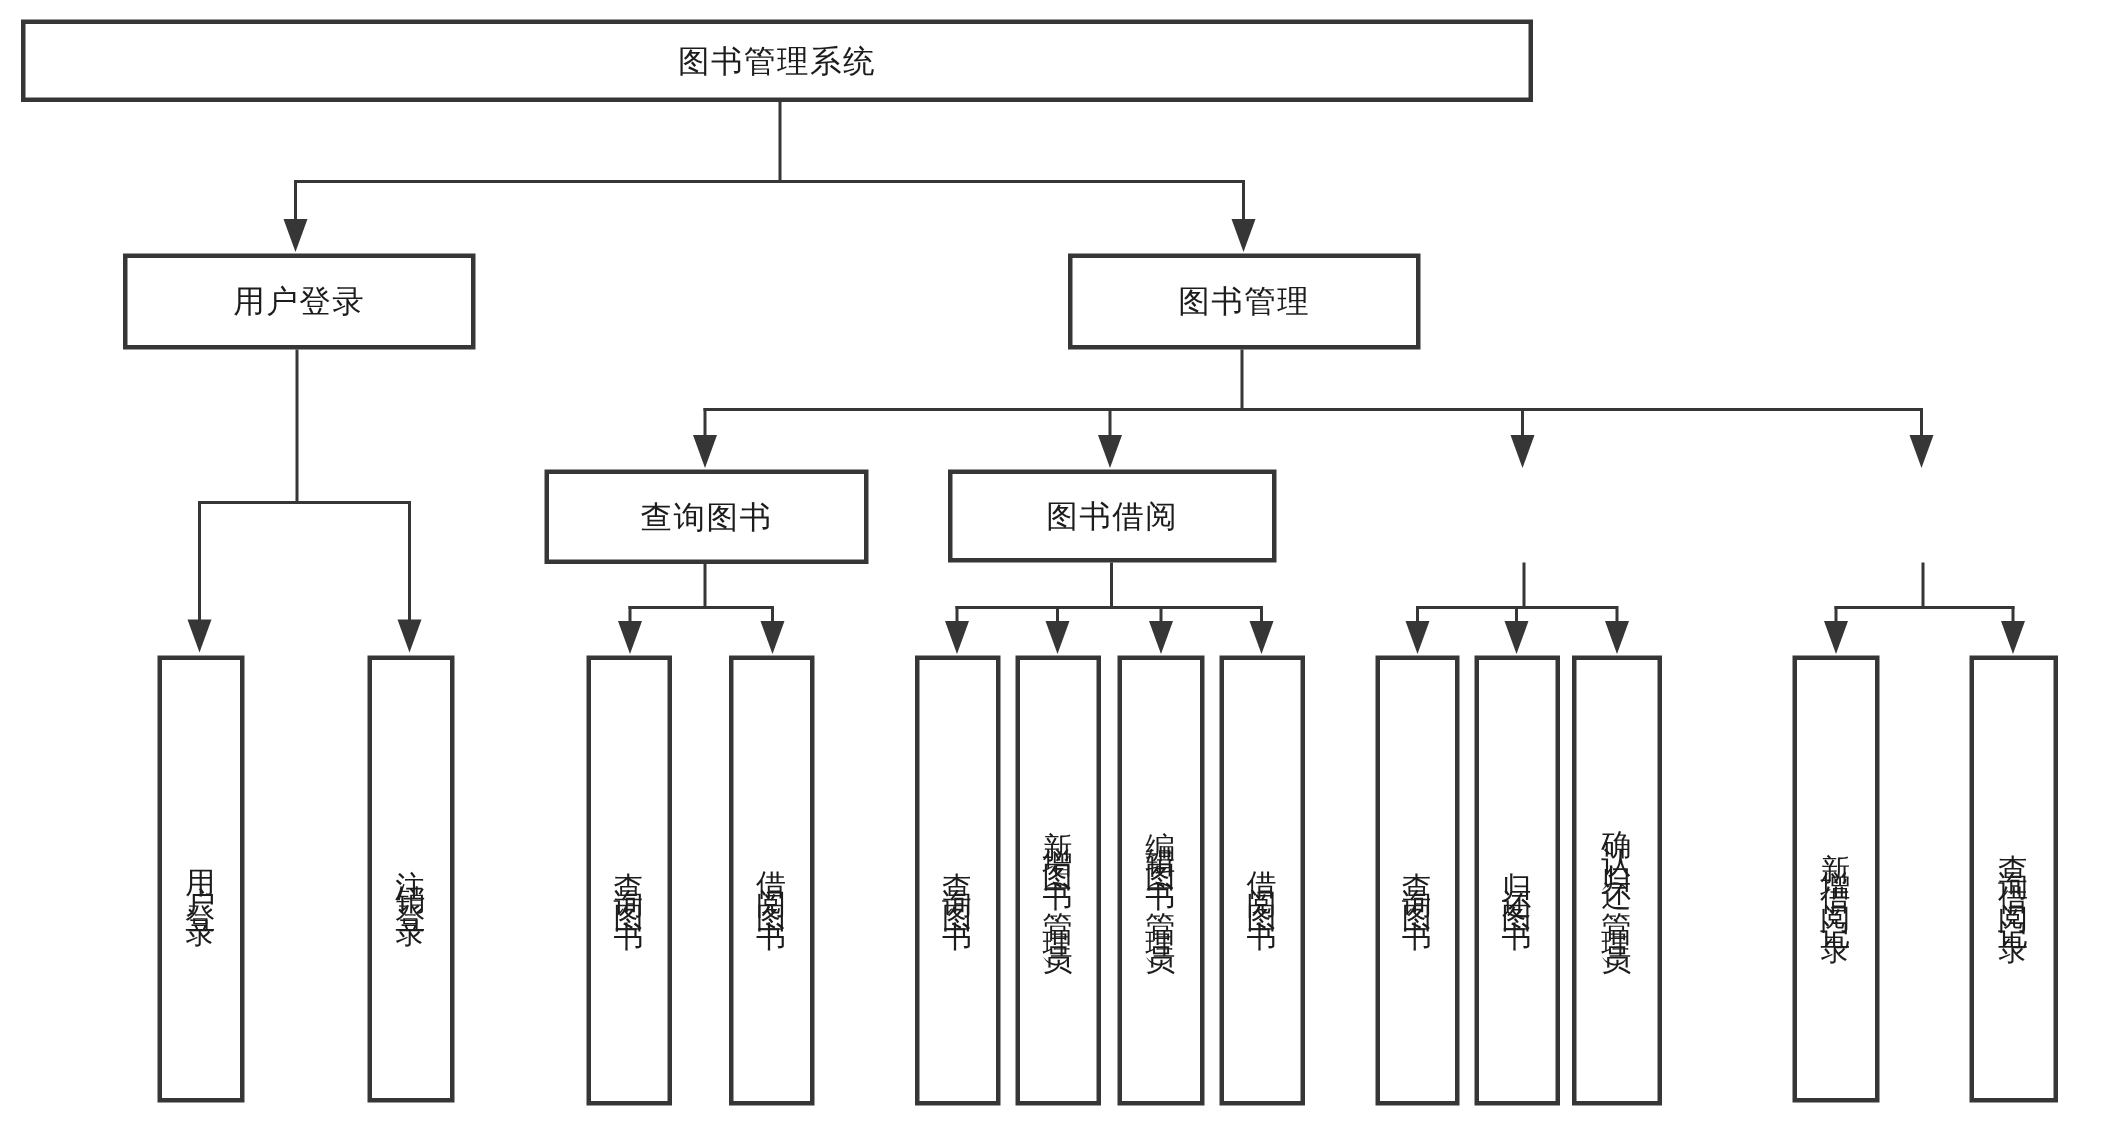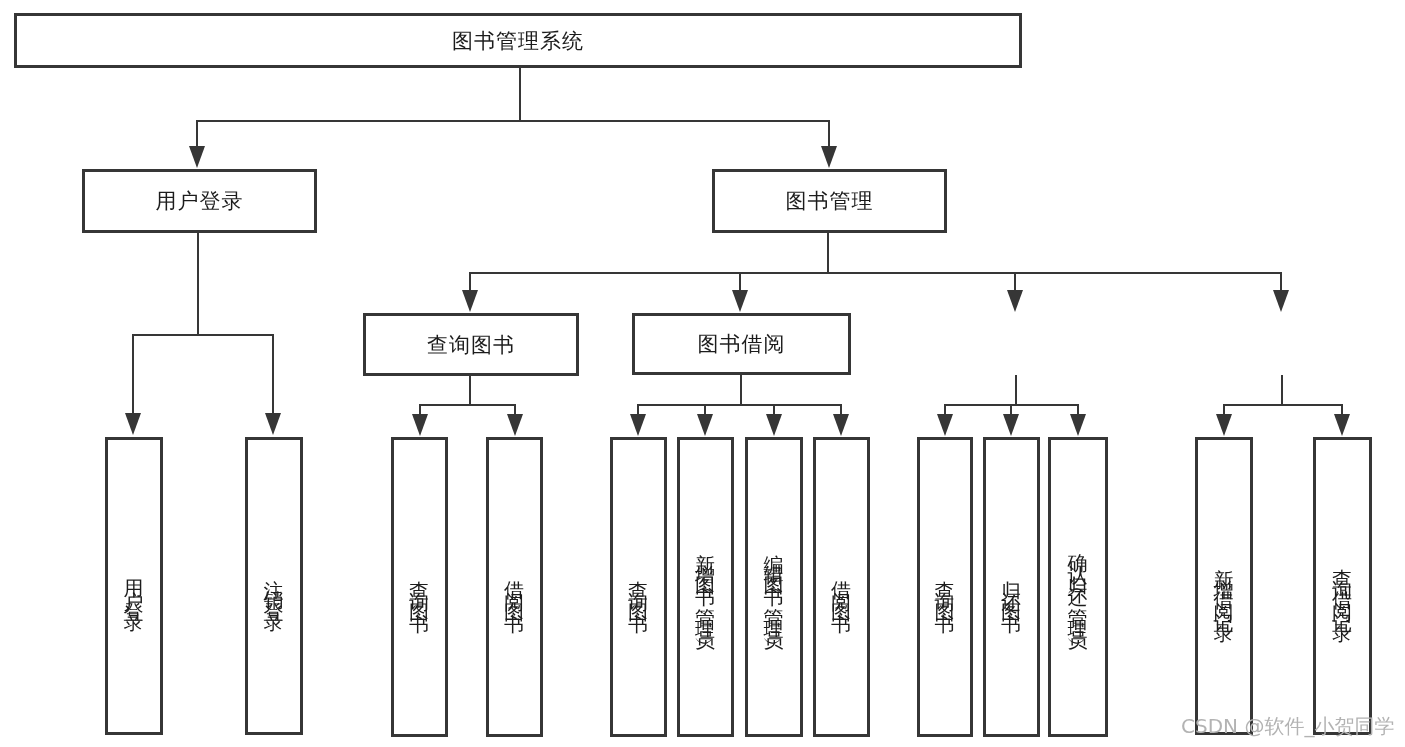--- a/index.html
+++ b/index.html
@@ -132,15 +132,14 @@
   <div class="vline" style="left:1077px;top:404px;height:13px"></div>
   <div class="arrowhead" style="left:1070px;top:414px"></div>
 
   <div class="vline" style="left:1281px;top:375px;height:31px"></div>
   <div class="hline" style="left:1223px;top:404px;width:120px"></div>
   <div class="vline" style="left:1223px;top:404px;height:13px"></div>
   <div class="arrowhead" style="left:1216px;top:414px"></div>
   <div class="vline" style="left:1341px;top:404px;height:13px"></div>
   <div class="arrowhead" style="left:1334px;top:414px"></div>
 
-  <div class="watermark" style="left:1181px;top:713px">CSDN @软件_小贺同学</div>
 
 </div>
 
 </body></html>

